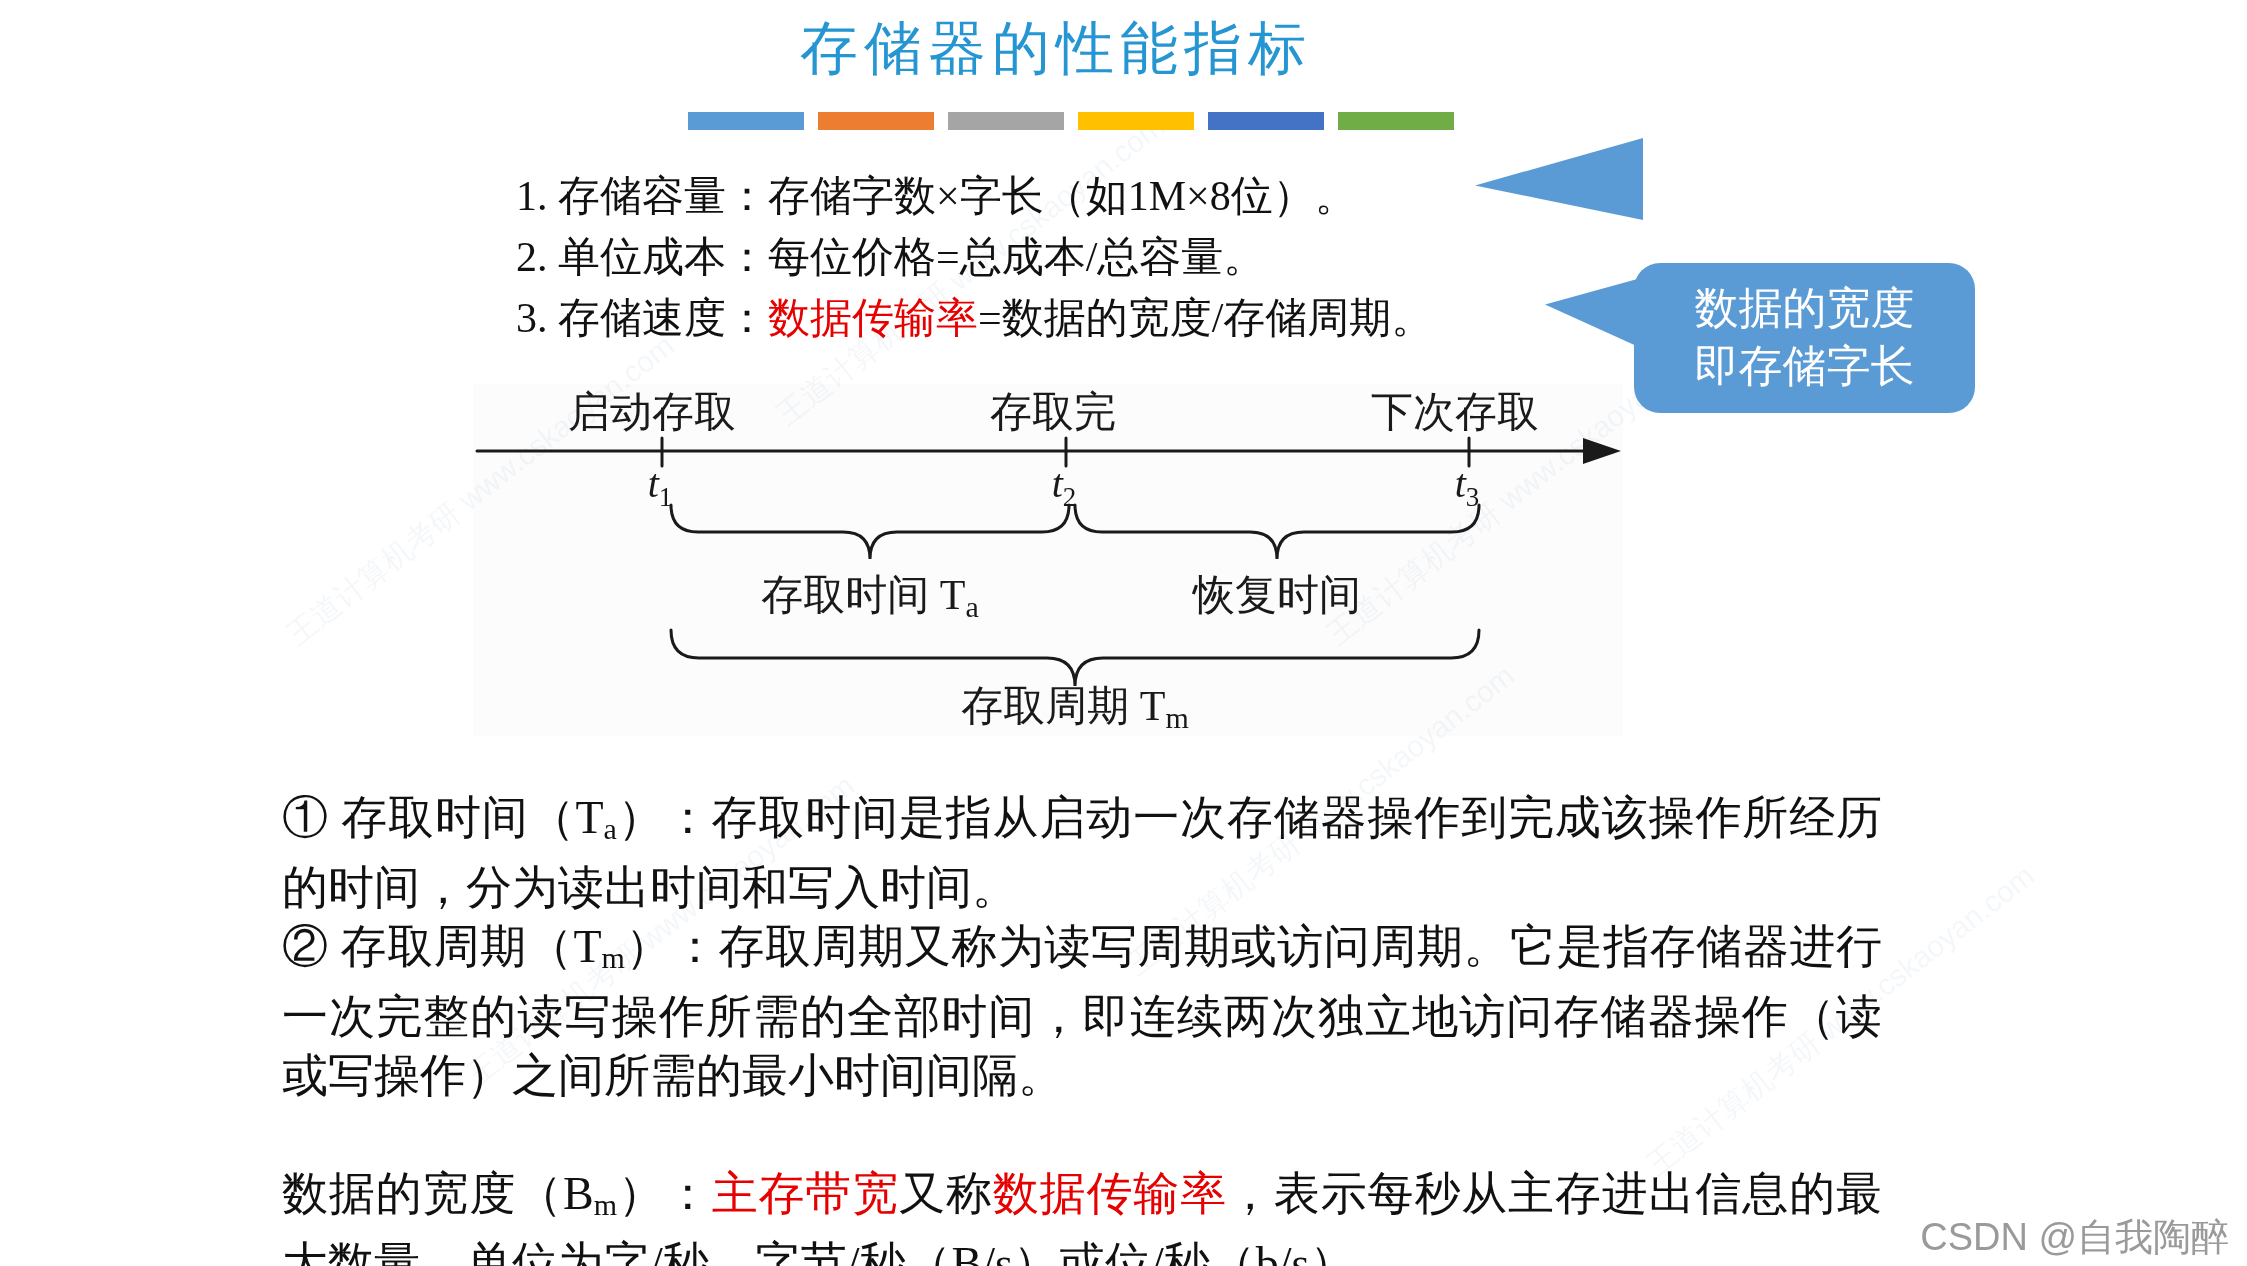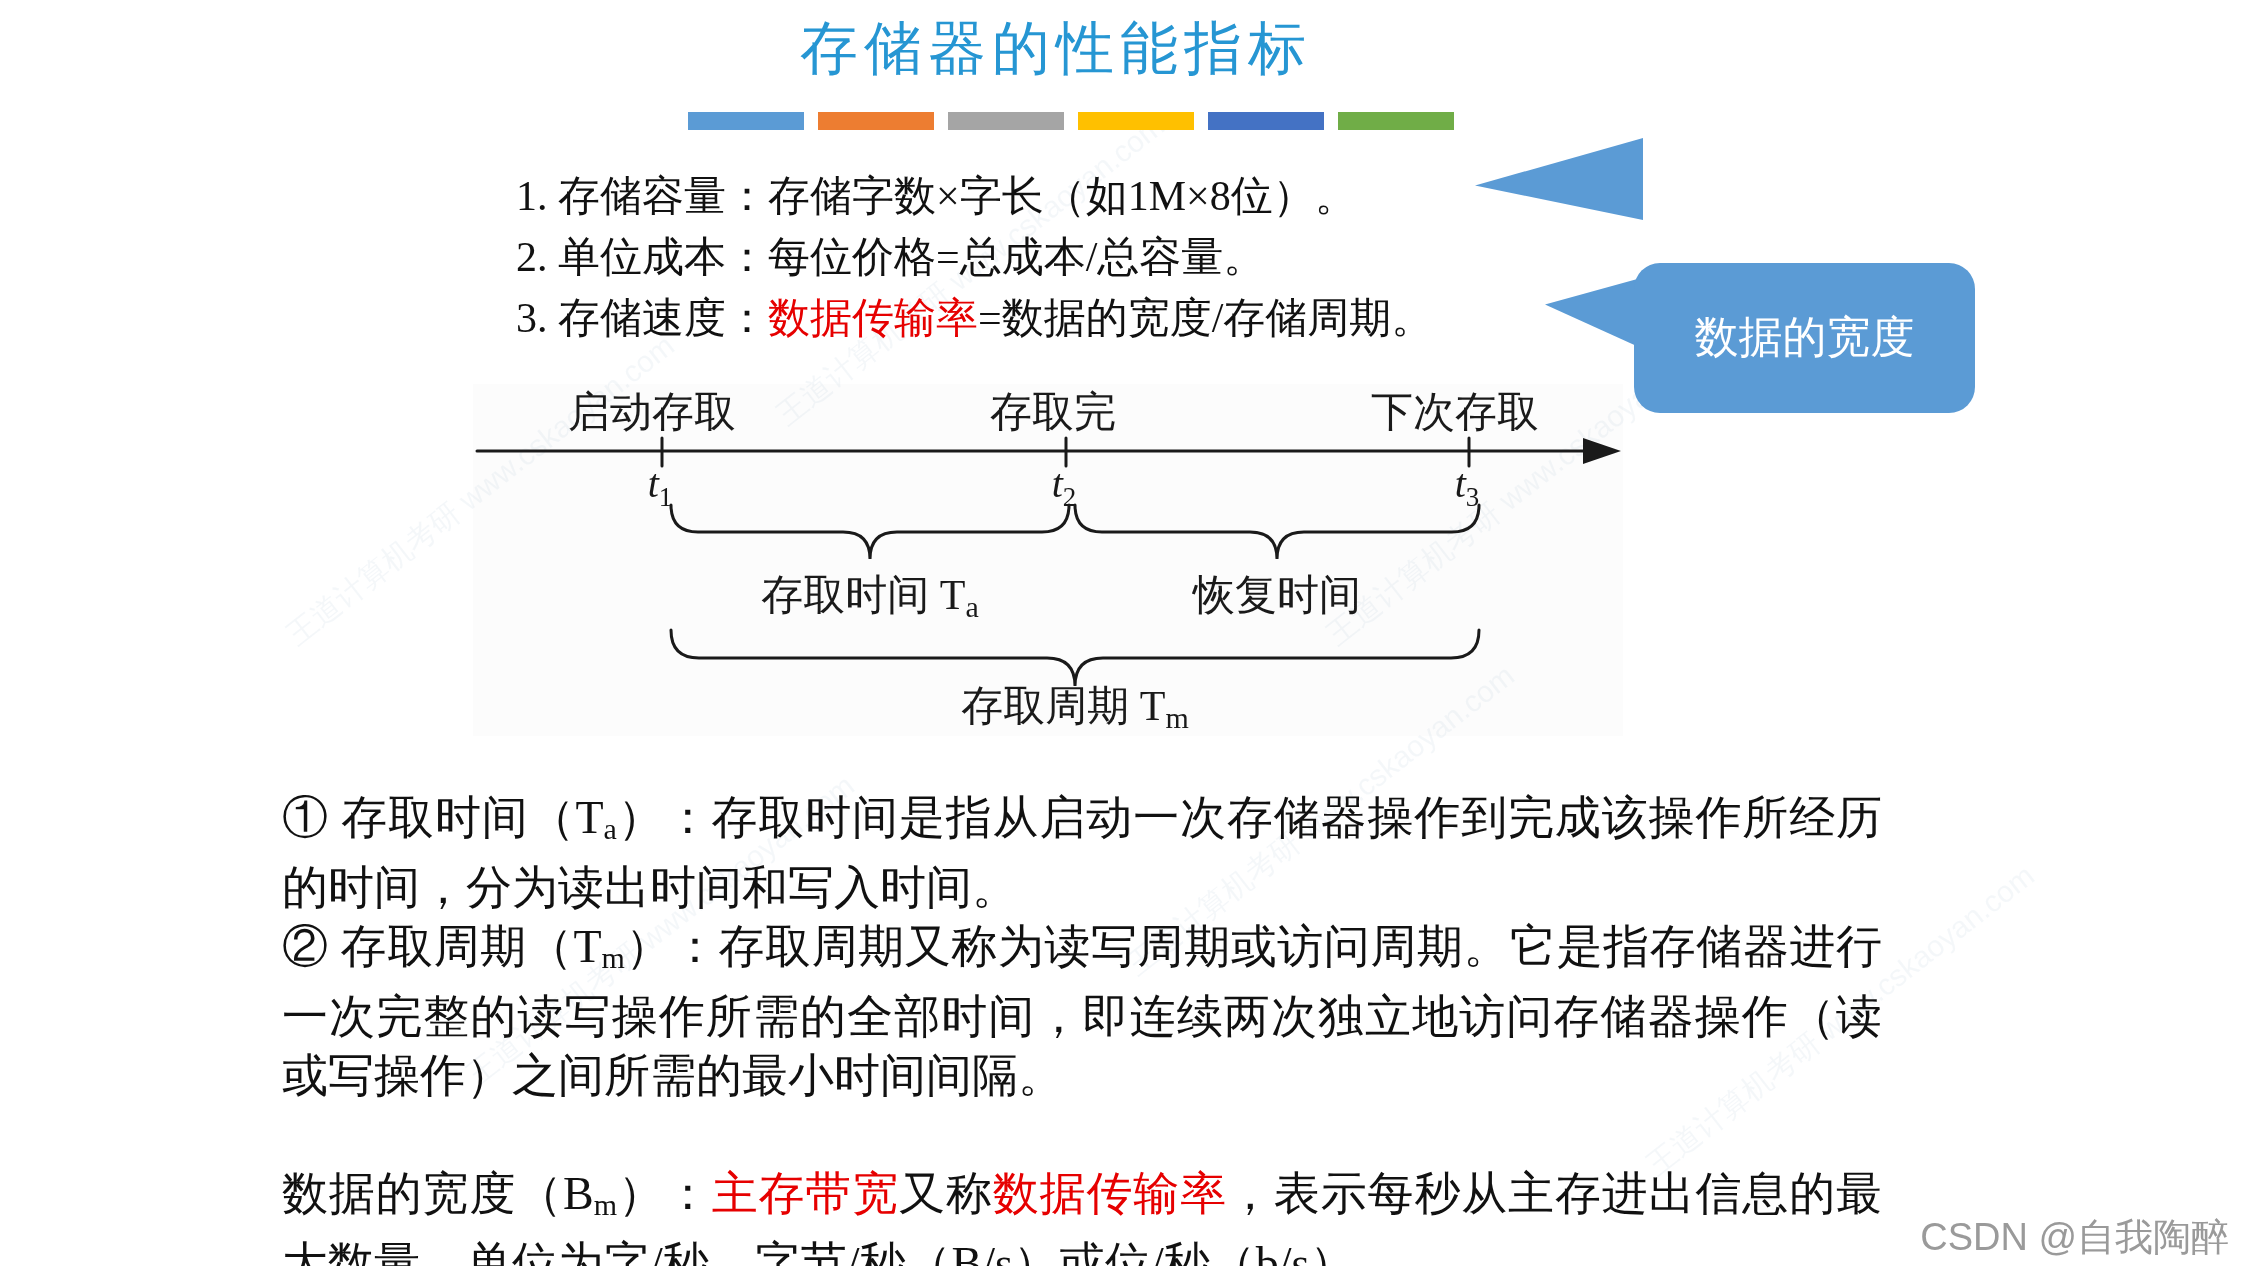--- a/index.html
+++ b/index.html
@@ -114,20 +114,21 @@
     <div>
       <span>3. 存储速度：</span><span class="red">数据传输率</span><span>=数据的宽度/存储周期。</span>
     </div>
   </div>
 
   <div class="pointer pointer-mdr"></div>
 
   <div class="pointer pointer-width"></div>
   <div class="callout callout-width">
     <div>数据的宽度</div>
+    <div>即存储字长</div>
   </div>
 
   <div class="timeline-wrap">
     <svg viewBox="0 0 1150 352">
 
       <text class="tl-text" x="179" y="42" text-anchor="middle">启动存取</text>
       <text class="tl-text" x="580" y="42" text-anchor="middle">存取完</text>
       <text class="tl-text" x="982" y="42" text-anchor="middle">下次存取</text>
 
       <line class="tl-stroke" x1="4" y1="67" x2="1114" y2="67"></line>

